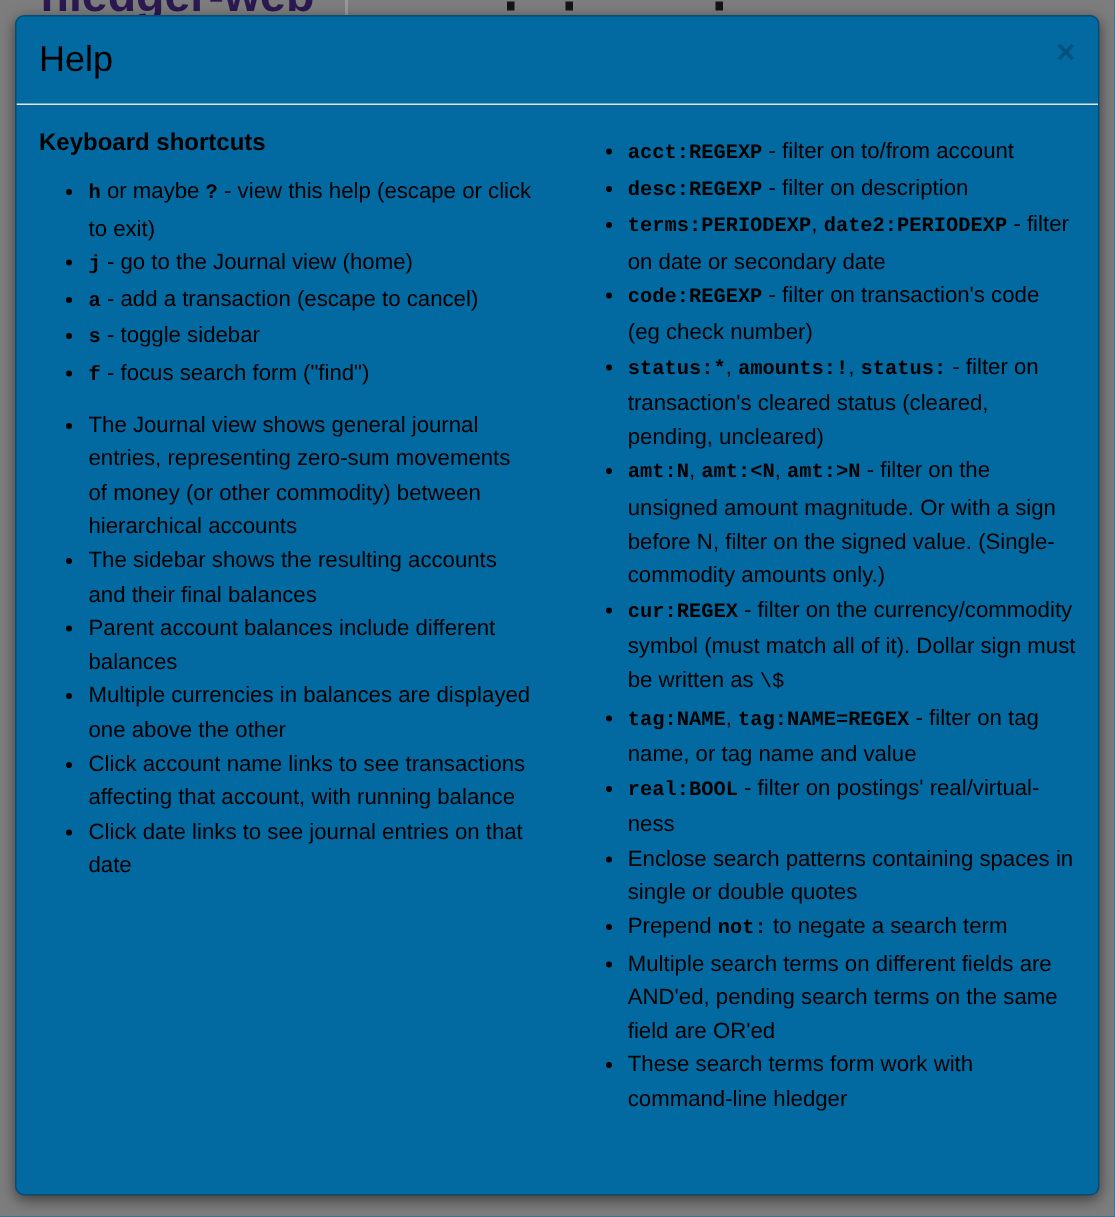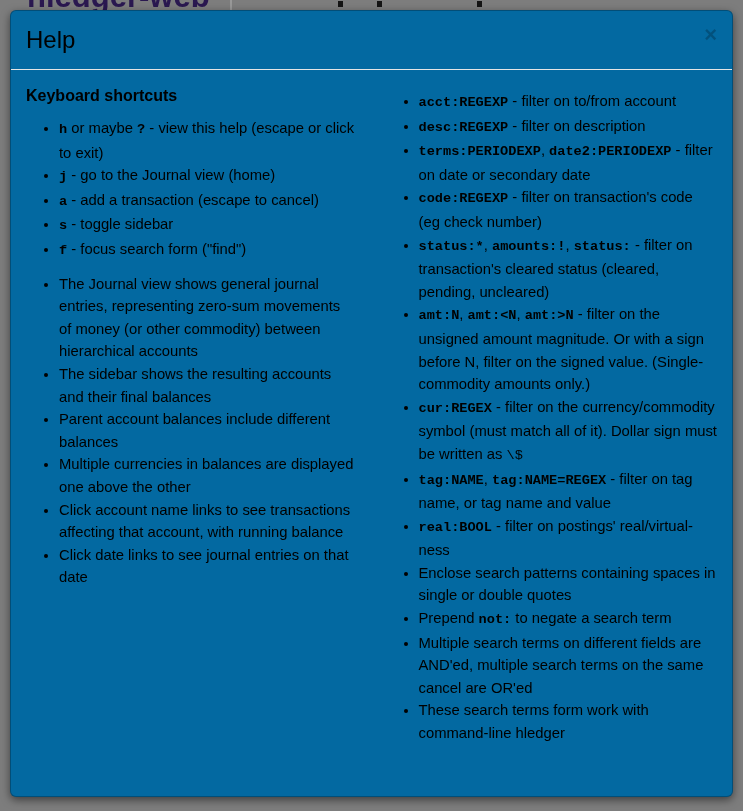--- a/index.html
+++ b/index.html
@@ -78,19 +78,19 @@
             <li><code>desc:REGEXP</code> - filter on description</li>
             <li><code>terms:PERIODEXP</code>, <code>date2:PERIODEXP</code> - filter on date or secondary date</li>
             <li><code>code:REGEXP</code> - filter on transaction's code (eg check number)</li>
             <li><code>status:*</code>, <code>amounts:!</code>, <code>status:</code> - filter on transaction's cleared status (cleared, pending, uncleared)</li>
             <li><code>amt:N</code>, <code>amt:&lt;N</code>, <code>amt:&gt;N</code> - filter on the unsigned amount magnitude. Or with a sign before N, filter on the signed value. (Single-commodity amounts only.)</li>
             <li><code>cur:REGEX</code> - filter on the currency/commodity symbol (must match all of it). Dollar sign must be written as <code class="plain">\$</code></li>
             <li><code>tag:NAME</code>, <code>tag:NAME=REGEX</code> - filter on tag name, or tag name and value</li>
             <li><code>real:BOOL</code> - filter on postings' real/virtual-ness</li>
             <li>Enclose search patterns containing spaces in single or double quotes</li>
             <li>Prepend <code>not:</code> to negate a search term</li>
-            <li>Multiple search terms on different fields are AND'ed, multiple search terms on the same cancel are OR'ed</li>
+            <li>Multiple search terms on different fields are AND'ed, pending search terms on the same field are OR'ed</li>
             <li>These search terms form work with command-line hledger</li>
           </ul>
         </div>
     </div>
   </div>
 </div>
 
 </body></html>

